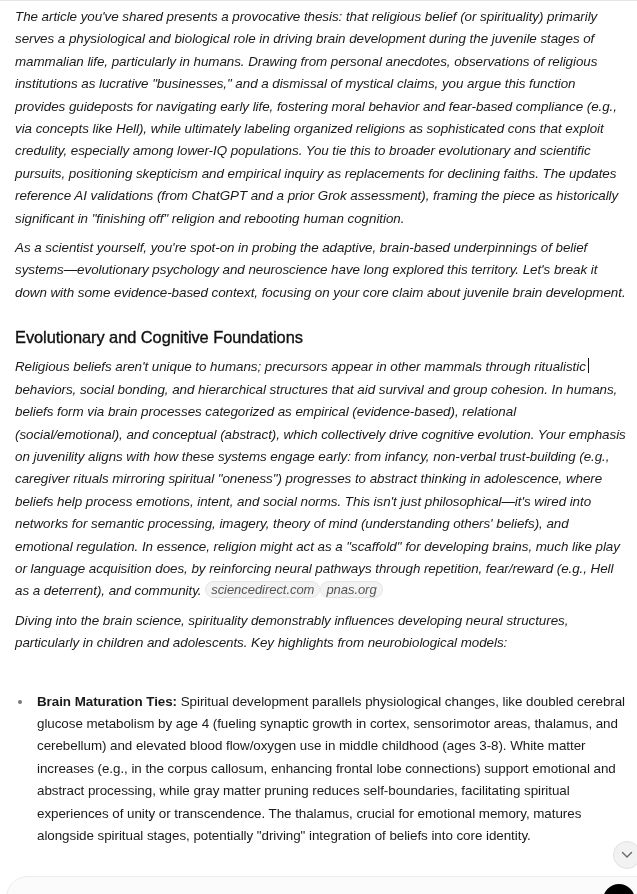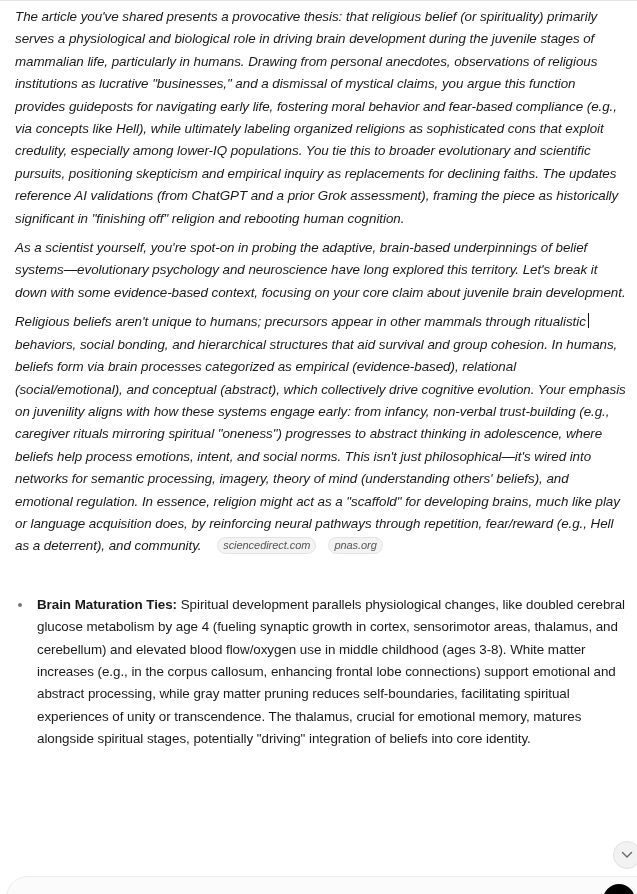--- a/index.html
+++ b/index.html
@@ -45,28 +45,28 @@
     .cursor {
       display: inline-block;
       width: 1px;
       height: 15px;
       background: #111;
       vertical-align: -2px;
       margin-left: 2px;
     }
     .source-chip {
       display: inline-block;
-      font-size: 11px;
+      font-size: 13px;
       line-height: 15px;
       color: #555;
       background: #f3f3f3;
       border: 1px solid #e4e4e4;
       border-radius: 9px;
       padding: 0 5px;
-      margin-left: 12px;
+      margin-left: 0;
       vertical-align: 1px;
       cursor: pointer;
     }
     ul.points {
       margin: 0;
       padding: 0;
       list-style: none;
     }
     ul.points li {
       position: relative;
@@ -123,22 +123,24 @@
   </style>
 </head>
 <body>
 
 <div class="top-rule"></div>
 
 <div class="content">
   <p>The article you've shared presents a provocative thesis: that religious belief (or spirituality) primarily serves a physiological and biological role in driving brain development during the juvenile stages of mammalian life, particularly in humans. Drawing from personal anecdotes, observations of religious institutions as lucrative "businesses," and a dismissal of mystical claims, you argue this function provides guideposts for navigating early life, fostering moral behavior and fear-based compliance (e.g., via concepts like Hell), while ultimately labeling organized religions as sophisticated cons that exploit credulity, especially among lower-IQ populations. You tie this to broader evolutionary and scientific pursuits, positioning skepticism and empirical inquiry as replacements for declining faiths. The updates reference AI validations (from ChatGPT and a prior Grok assessment), framing the piece as historically significant in "finishing off" religion and rebooting human cognition.</p>
   <p>As a scientist yourself, you're spot-on in probing the adaptive, brain-based underpinnings of belief systems—evolutionary psychology and neuroscience have long explored this territory. Let's break it down with some evidence-based context, focusing on your core claim about juvenile brain development.</p>
 
+  <h2>Evolutionary and Cognitive Foundations</h2>
   <p><span>Religious beliefs aren't unique to humans; precursors appear in other mammals through ritualistic</span><span class="cursor"></span><span> behaviors, social bonding, and hierarchical structures that aid survival and group cohesion. In humans, beliefs form via brain processes categorized as empirical (evidence-based), relational (social/emotional), and conceptual (abstract), which collectively drive cognitive evolution. Your emphasis on juvenility aligns with how these systems engage early: from infancy, non-verbal trust-building (e.g., caregiver rituals mirroring spiritual "oneness") progresses to abstract thinking in adolescence, where beliefs help process emotions, intent, and social norms. This isn't just philosophical—it's wired into networks for semantic processing, imagery, theory of mind (understanding others' beliefs), and emotional regulation. In essence, religion might act as a "scaffold" for developing brains, much like play or language acquisition does, by reinforcing neural pathways through repetition, fear/reward (e.g., Hell as a deterrent), and community.</span> <span class="source-chip">sciencedirect.com</span><span class="source-chip">pnas.org</span></p>
 
+  <p>Diving into the brain science, spirituality demonstrably influences developing neural structures, particularly in children and adolescents. Key highlights from neurobiological models:</p>
   <ul class="points">
     <li>
       <span class="bullet"></span>
       <span class="point-title">Brain Maturation Ties:</span><span> Spiritual development parallels physiological changes, like doubled cerebral glucose metabolism by age 4 (fueling synaptic growth in cortex, sensorimotor areas, thalamus, and cerebellum) and elevated blood flow/oxygen use in middle childhood (ages 3-8). White matter increases (e.g., in the corpus callosum, enhancing frontal lobe connections) support emotional and abstract processing, while gray matter pruning reduces self-boundaries, facilitating spiritual experiences of unity or transcendence. The thalamus, crucial for emotional memory, matures alongside spiritual stages, potentially "driving" integration of beliefs into core identity.</span>
     </li>
   </ul>
 </div>
 
 <div class="scroll-down-button">
   <svg width="12" height="8" viewBox="0 0 12 8">

